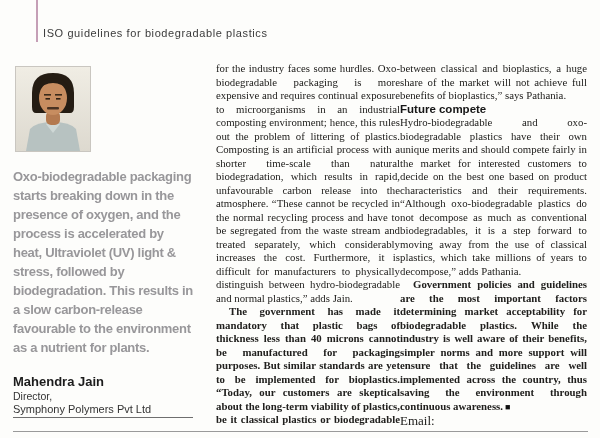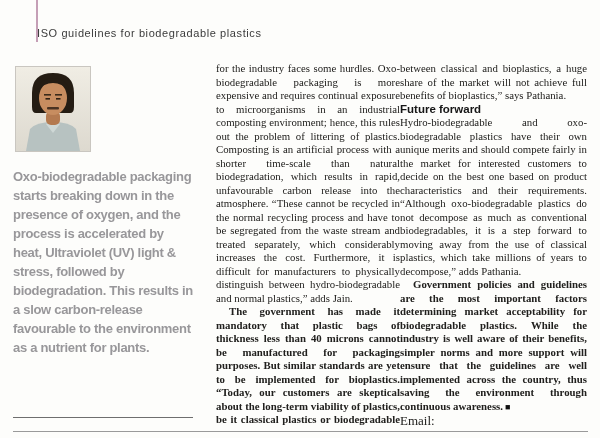--- a/index.html
+++ b/index.html
@@ -3,21 +3,21 @@
 <meta charset="utf-8">
 <style>
   html,body{margin:0;padding:0;background:#ffffff;}
   .page{
     position:relative;width:600px;height:438px;background:#fdfdfb;
     font-family:"Liberation Sans",sans-serif;color:#222;overflow:hidden;
   }
   
   .accent-bar{position:absolute;left:36px;top:0;width:2px;height:42px;background:#c59fb6;}
   .kicker{
-    position:absolute;left:37px;top:27px;font-size:11px;letter-spacing:.6px;
+    position:absolute;left:43px;top:27px;font-size:11px;letter-spacing:.6px;
     color:#3b3b3b;font-weight:400;
   }
   
   .photo{
     position:absolute;left:15px;top:66px;width:76px;height:86px;
     border:1px solid #c9c6c0;box-sizing:border-box;background:#ece9e1;overflow:hidden;
   }
   .photo svg{display:block;}
   
   .quote{
@@ -85,30 +85,35 @@
       <rect x="40" y="31" width="4.5" height="1.6" fill="#2e2013"></rect>
 
       <rect x="31" y="40" width="12" height="2.4" rx="1" fill="#4a3322"></rect>
 
       <path d="M21 24 Q22 12 37 11 Q52 12 53 24 Q46 16 37 16 Q28 16 21 24 Z" fill="#241c13"></path>
     </svg>
   </div>
 
   <div class="quote">Oxo-biodegradable packaging starts breaking down in the presence of oxygen, and the process is accelerated by heat, Ultraviolet (UV) light &amp; stress, followed by biodegradation. This results in a slow carbon-release favourable to the environment as a nutrient for plants.</div>
 
+  <div class="author">
+    <div class="author-name">Mahendra Jain</div>
+    <div class="author-role">Director,</div>
+    <div class="author-company">Symphony Polymers Pvt Ltd</div>
+  </div>
 
   <div class="rule-short"></div>
   <div class="rule-full"></div>
 
   <div class="col col-mid">
     <p>for the industry faces some hurdles. Oxo-biodegradable packaging is more expensive and requires continual exposure to microorganisms in an industrial composting environment; hence, this rules out the problem of littering of plastics. Composting is an artificial process with a shorter time-scale than natural biodegradation, which results in rapid, unfavourable carbon release into the atmosphere. “These cannot be recycled in the normal recycling process and have to be segregated from the waste stream and treated separately, which considerably increases the cost. Furthermore, it is difficult for manufacturers to physically distinguish between hydro-biodegradable and normal plastics,” adds Jain.</p>
     <p class="indent">The government has made it mandatory that plastic bags of thickness less than 40 microns cannot be manufactured for packaging purposes. But similar standards are yet to be implemented for bioplastics. “Today, our customers are skeptical about the long-term viability of plastics, be it classical plastics or biodegradable ones. If the government does not demarcate</p>
   </div>
 
   <div class="col col-right">
     <p>between classical and bioplastics, a huge share of the market will not achieve full benefits of bioplastics,” says Pathania.</p>
-    <p class="subhead">Future forward</p>
+    <p class="subhead">Future compete</p>
     <p>Hydro-biodegradable and oxo-biodegradable plastics have their own unique merits and should compete fairly in the market for interested customers to decide on the best one based on product characteristics and their requirements. “Although oxo-biodegradable plastics do not decompose as much as conventional biodegradables, it is a step forward to moving away from the use of classical plastics, which take millions of years to decompose,” adds Pathania.</p>
     <p class="indent"><span>Government policies and guidelines are the most important factors determining market acceptability for biodegradable plastics. While the industry is well aware of their benefits, simpler norms and more support will ensure that the guidelines are well implemented across the country, thus saving the environment through continuous awareness.</span><span class="end-mark">■</span></p>
     <p class="email-line">Email: anwesh.koley@infomedia18.in</p>
   </div>
 
 </div>
 
 </body></html>

